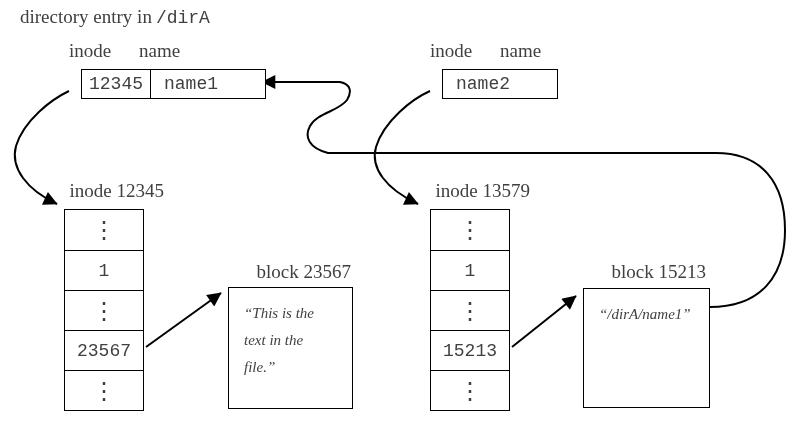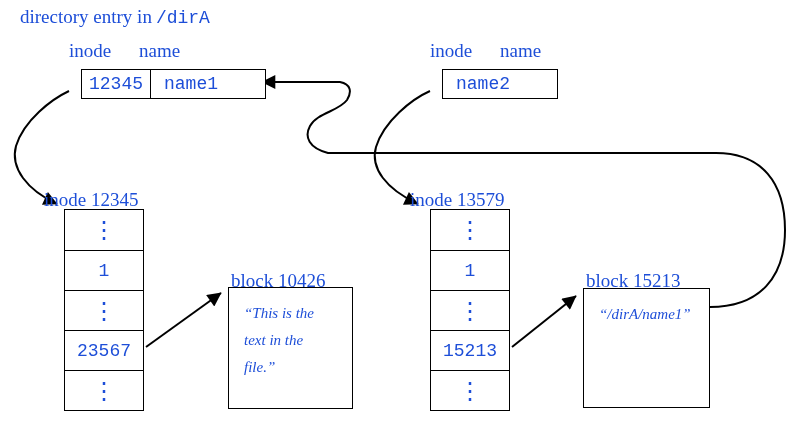--- a/index.html
+++ b/index.html
@@ -1,30 +1,30 @@
 <!DOCTYPE html>
 <html><head>
 <meta charset="utf-8">
 <style>
   html,body{margin:0;padding:0;background:#fff;}
   .canvas{
-    position:relative;width:801px;height:421px;background:#fff;color:#1d4ed8;
+    position:relative;width:801px;height:421px;background:#fff;color:#404040;
     font-family:"Liberation Serif",serif;overflow:hidden;
   }
   svg.links{position:absolute;left:0;top:0;width:801px;height:421px;pointer-events:none;}
   .link{stroke:#000;stroke-width:2;fill:none;}
   .title{position:absolute;font-size:19px;white-space:nowrap;}
   .mono{font-family:"Liberation Mono","DejaVu Sans Mono",monospace;}
   .title .path-part{font-size:18px;margin-left:4px;}
   .hdr{position:absolute;font-size:19px;text-align:left;white-space:nowrap;}
   .dir-table{position:absolute;display:flex;height:30px;border:1.5px solid #000;box-sizing:border-box;background:#fff;margin-left:12px;}
   .dcell{display:flex;align-items:center;font-size:18px;box-sizing:border-box;}
   .dcell.c1{width:69px;border-right:1.5px solid #000;padding-left:7px;}
   .dcell.c2{width:114px;padding-left:13px;text-align:center;}
-  .box-label{position:absolute;font-size:19px;text-align:left;white-space:nowrap;margin-top:9px;}
+  .box-label{position:absolute;font-size:19px;text-align:right;white-space:nowrap;}
   .inode-table{position:absolute;width:80px;border:1.5px solid #000;box-sizing:border-box;background:#fff;}
   .irow{height:40px;display:flex;align-items:center;justify-content:center;font-size:18px;border-top:1.5px solid #000;box-sizing:border-box;}
   .irow:first-child{border-top:none;}
   .irow.dots{font-family:"DejaVu Sans",sans-serif;font-size:24px;line-height:1;}
   .block-box{position:absolute;border:1.5px solid #000;box-sizing:border-box;background:#fff;
              font-style:italic;font-size:15px;padding:12px 11px 0 15px;}
   .bline{line-height:27px;white-space:nowrap;}
 </style>
 </head>
 <body>
@@ -71,21 +71,21 @@
 
   <div class="box-label" style="left:410px;top:180px;width:120px">inode 13579</div>
   <div class="inode-table" style="left:430px;top:209px">
     <div class="irow dots">⋮</div>
     <div class="irow mono">1</div>
     <div class="irow dots">⋮</div>
     <div class="irow mono">15213</div>
     <div class="irow dots">⋮</div>
   </div>
 
-  <div class="box-label" style="left:231px;top:261px;width:120px">block 10426</div>
+  <div class="box-label" style="left:231px;top:261px;width:120px">block 23567</div>
   <div class="block-box" style="left:228px;top:287px;width:125px;height:122px">
     <div class="bline">“This is the</div>
     <div class="bline">text in the</div>
     <div class="bline">file.”</div>
   </div>
 
   <div class="box-label" style="left:586px;top:261px;width:120px">block 15213</div>
   <div class="block-box" style="left:583px;top:288px;width:127px;height:120px">
     <div class="bline">“/dirA/name1”</div>
   </div>

